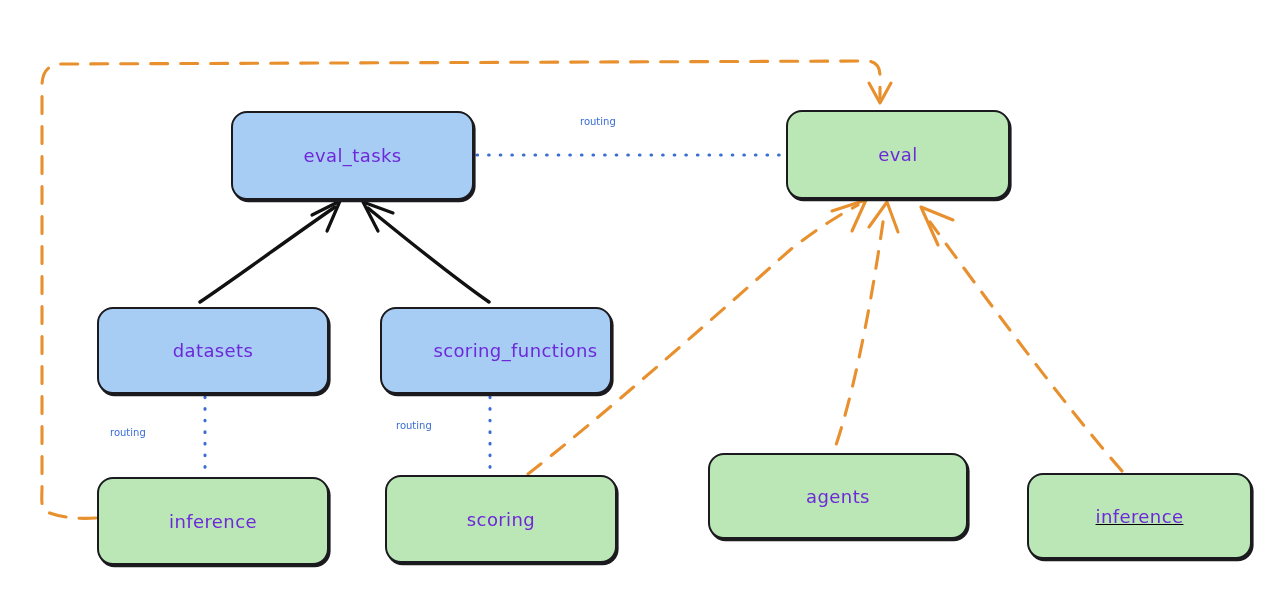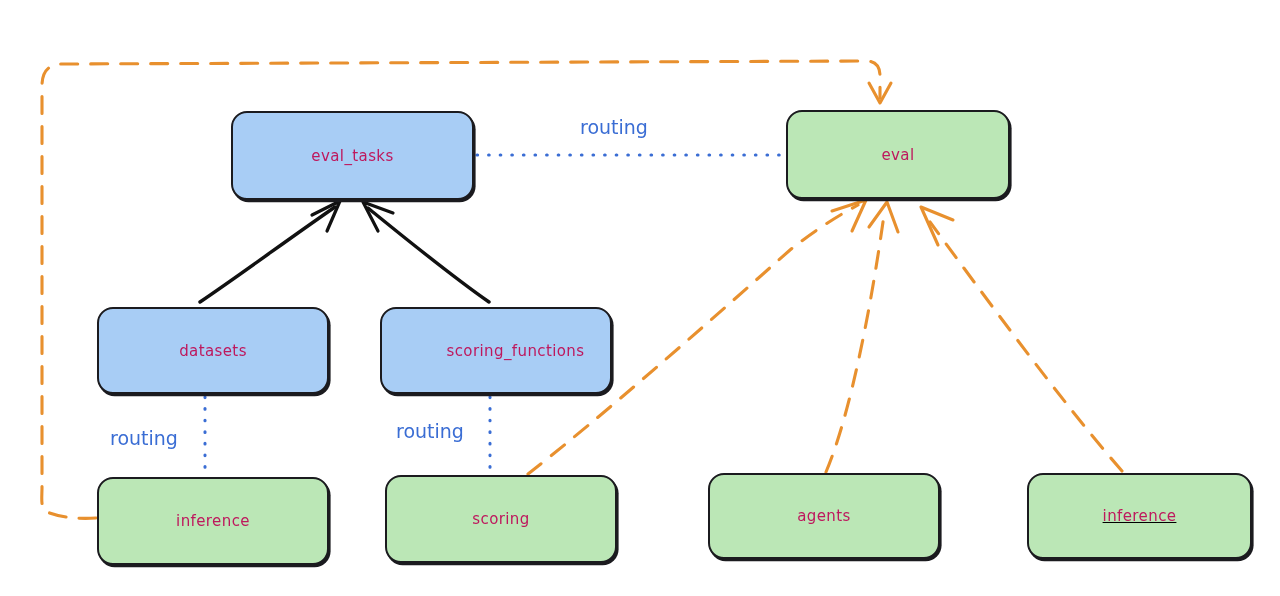--- a/index.html
+++ b/index.html
@@ -33,30 +33,30 @@
     border-radius: 16px;
     display: flex;
     align-items: center;
     justify-content: center;
     box-shadow: 1.6px 2.2px 0 0 #1b1b1f;
   }
   .node-blue { background: #a8cdf5; }
   .node-green { background: #bbe7b6; }
   .node-label {
     font-family: "DejaVu Sans", sans-serif;
-    font-size: 15px;
-    color: #be185d;
+    font-size: 18px;
+    color: #6d28d9;
     letter-spacing: 0.4px;
     white-space: nowrap;
     user-select: none;
   }
   .edge-label {
     position: absolute;
     font-family: "DejaVu Sans", sans-serif;
-    font-size: 19px;
+    font-size: 10px;
     color: #3a6dd4;
     white-space: nowrap;
     user-select: none;
   }
 </style>
 </head>
 <body>
 
 <div id="diagram-root">
 
@@ -118,21 +118,21 @@
   </div>
 
   <div class="node node-green" style="left:97px; top:477px; width:232px; height:88px;">
     <span class="node-label">inference</span>
   </div>
 
   <div class="node node-green" style="left:385px; top:475px; width:232px; height:88px;text-align:center;">
     <span class="node-label">scoring</span>
   </div>
 
-  <div class="node node-green" style="left:708px; top:473px; width:232px; height:86px;">
+  <div class="node node-green" style="left:708px; top:453px; width:260px; height:86px;">
     <span class="node-label">agents</span>
   </div>
 
   <div class="node node-green" style="left:1027px; top:473px; width:225px; height:86px;text-decoration:underline;">
     <span class="node-label">inference</span>
   </div>
 
   <span class="edge-label" style="left:580px; top:116px;">routing</span>
 
   <span class="edge-label" style="left:110px; top:427px;">routing</span>

